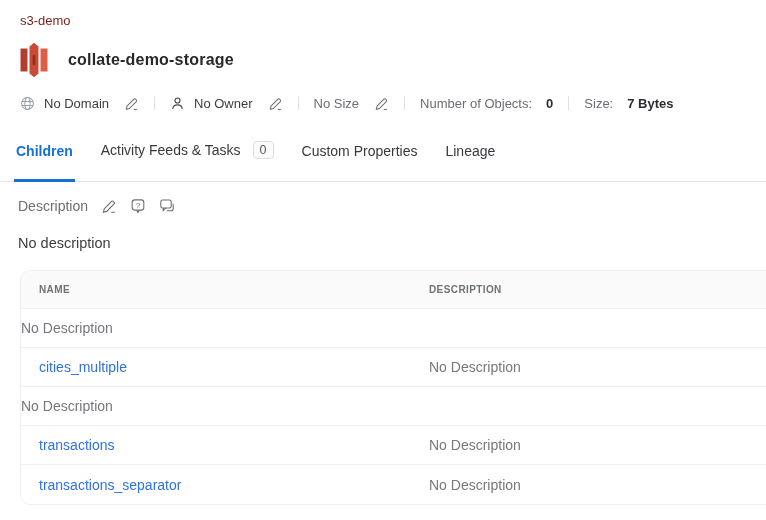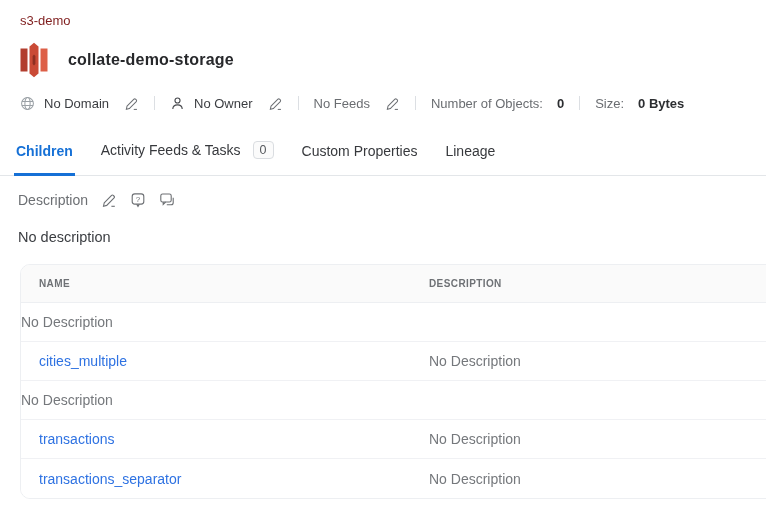--- a/index.html
+++ b/index.html
@@ -28,21 +28,21 @@
   .meta-kv-value { color:#2c2e31; font-weight:700; margin-left:5px; }
   .meta-divider { width:1px; height:14px; background:var(--divider); margin:0 15px; }
   .icon-btn { background:none; border:none; cursor:pointer; display:inline-flex; align-items:center;
     padding:0; color:var(--icon-gray); }
   .icon-btn svg { display:block; }
   .meta-item .icon-btn { margin-left:6px; }
 
   
   .tabbar { display:flex; align-items:flex-end; gap:24px; margin-top:24px; padding-left:14px;
     border-bottom:1px solid #e3e6e9; }
-  .tab { display:flex; align-items:center; gap:12px; padding:5px 2px 14px 2px; font-size:14px;
+  .tab { display:flex; align-items:center; gap:12px; padding:5px 2px 20px 2px; font-size:14px;
     color:#37393d; font-weight:500; cursor:pointer; border-bottom:3px solid transparent; margin-bottom:-1px; }
   .tab.active { color:var(--primary); font-weight:700; border-bottom-color:var(--primary); }
   .badge { display:inline-block; min-width:20px; text-align:center; padding:1px 6px; font-size:12.5px;
     font-weight:400; color:#55585c; background:#fbfbfb; border:1px solid #dadde1; border-radius:4px; }
 
   
   .desc-head { display:flex; align-items:center; gap:13px; margin:15px 0 0 18px; height:18px; }
   .desc-title { font-size:14px; font-weight:500; color:#6c6f73; }
   .desc-empty { margin:20px 0 0 18px; font-size:14.5px; color:#3a3d41; }
 
@@ -101,37 +101,37 @@
     <span class="meta-label-strong">No Owner</span>
     <button class="icon-btn" aria-label="edit owner">
       <svg width="15" height="15" viewBox="0 0 16 16" fill="none" stroke="currentColor" stroke-width="1.1">
         <path d="M3.2 10.9 L10.6 3.4 a1.15 1.15 0 0 1 1.65 0 l.85.85 a1.15 1.15 0 0 1 0 1.65 L5.7 13.4 L2.5 14.2 Z"></path>
         <path d="M10.4 14.3 h3.4"></path>
       </svg>
     </button>
   </div>
   <div class="meta-divider"></div>
   <div class="meta-item">
-    <span class="meta-label-muted">No Feeds</span>
+    <span class="meta-label-muted">No Size</span>
     <button class="icon-btn" aria-label="edit tier">
       <svg width="15" height="15" viewBox="0 0 16 16" fill="none" stroke="currentColor" stroke-width="1.1">
         <path d="M3.2 10.9 L10.6 3.4 a1.15 1.15 0 0 1 1.65 0 l.85.85 a1.15 1.15 0 0 1 0 1.65 L5.7 13.4 L2.5 14.2 Z"></path>
         <path d="M10.4 14.3 h3.4"></path>
       </svg>
     </button>
   </div>
   <div class="meta-divider"></div>
   <div class="meta-item">
     <span class="meta-kv-label">Number of Objects:</span>
       <span class="meta-kv-value">0</span>
   </div>
   <div class="meta-divider"></div>
   <div class="meta-item">
     <span class="meta-kv-label">Size:</span>
-      <span class="meta-kv-value">0 Bytes</span>
+      <span class="meta-kv-value">7 Bytes</span>
   </div>
 </div>
 
 <div class="tabbar">
   <div class="tab active">
     <span>Children</span>
   </div>
   <div class="tab">
     <span>Activity Feeds &amp; Tasks</span>
     <span class="badge">0</span>

